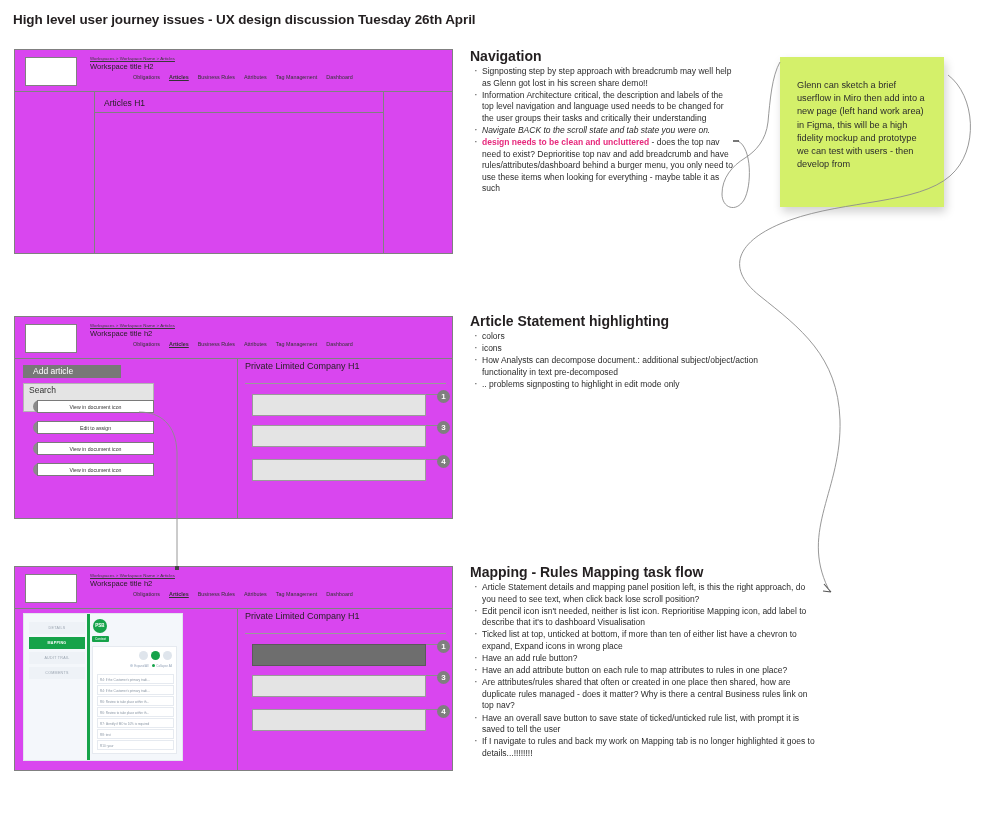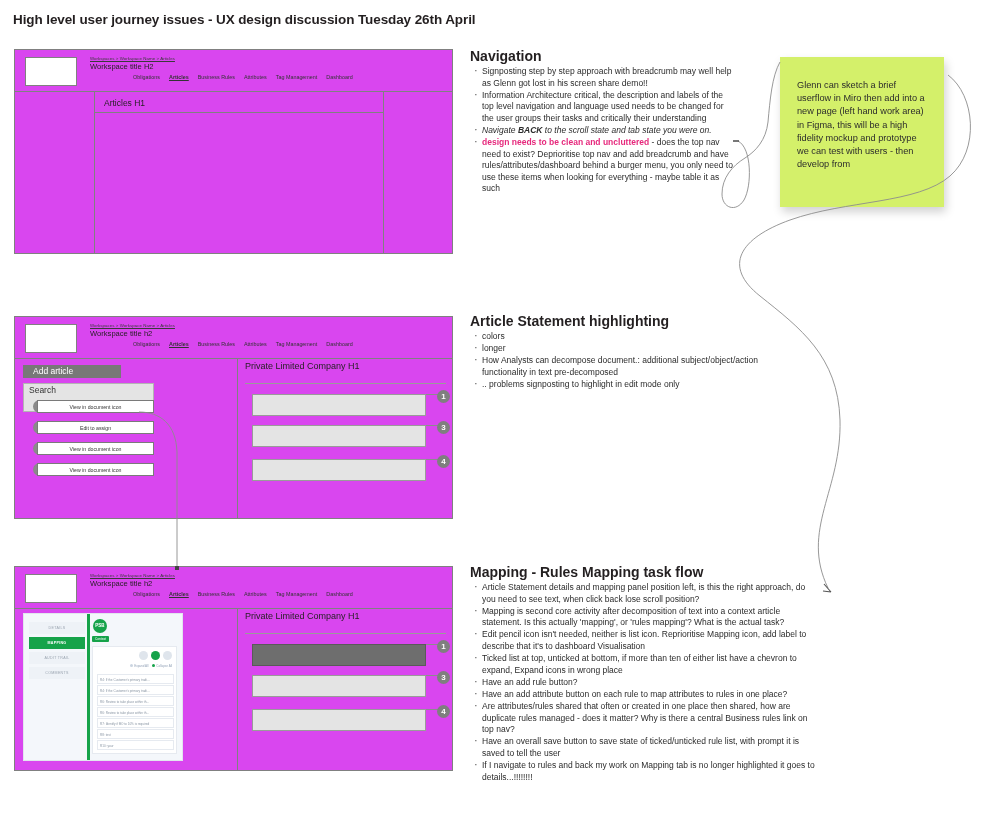--- a/index.html
+++ b/index.html
@@ -277,21 +277,21 @@
     font-size: 8.5px;
     line-height: 11.6px;
     color: #2b2b2b;
   }
   .note li:before {
     content: "\00B7";
     position: absolute; left: 4px; top: -1px;
     font-size: 11px; color: #555;
   }
   .note li.italic { font-style: italic; }
-  .note li.italic b { font-style: italic; font-weight: bold; }
+  .note li.italic b { font-style: italic; font-weight: normal; }
   .note li.pink-lead b { color: #e6287c; font-weight: bold; }
 
   #note-nav { left: 470px; top: 48px; width: 265px; }
   #note-article { left: 470px; top: 313px; width: 290px; }
   #note-mapping { left: 470px; top: 564px; width: 345px; }
 
   
   .sticky {
     position: absolute;
     left: 780px; top: 57px;
@@ -463,31 +463,30 @@
     <li>Information Architecture critical, the description and labels of the top level navigation and language used needs to be changed for the user groups their tasks and critically their understanding</li>
     <li class="italic"><span>Navigate </span><b>BACK</b><span> to the scroll state and tab state you were on.</span></li>
     <li class="pink-lead"><b>design needs to be clean and uncluttered</b><span> - does the top nav need to exist? Deprioritise top nav and add breadcrumb and have rules/attributes/dashboard behind a burger menu, you only need to use these items when looking for everything - maybe table it as such</span></li>
   </ul>
 </div>
 
 <div class="note" id="note-article">
   <h3>Article Statement highlighting</h3>
   <ul>
     <li>colors</li>
-    <li>longer</li>
+    <li>icons</li>
     <li>How Analysts can decompose document.: additional subject/object/action functionality in text pre-decomposed</li>
     <li>.. problems signposting to highlight in edit mode only</li>
   </ul>
 </div>
 
 <div class="note" id="note-mapping">
   <h3>Mapping - Rules Mapping task flow</h3>
   <ul>
     <li>Article Statement details and mapping panel position left, is this the right approach, do you need to see text, when click back lose scroll position?</li>
-    <li>Mapping is second core activity after decomposition of text into a context article statement. Is this actually 'mapping', or 'rules mapping'? What is the actual task?</li>
     <li>Edit pencil icon isn't needed, neither is list icon. Reprioritise Mapping icon, add label to describe that it's to dashboard Visualisation</li>
     <li>Ticked list at top, unticked at bottom, if more than ten of either list have a chevron to expand, Expand icons in wrong place</li>
     <li>Have an add rule button?</li>
     <li>Have an add attribute button on each rule to map attributes to rules in one place?</li>
     <li>Are attributes/rules shared that often or created in one place then shared, how are duplicate rules managed - does it matter? Why is there a central Business rules link on top nav?</li>
     <li>Have an overall save button to save state of ticked/unticked rule list, with prompt it is saved to tell the user</li>
     <li>If I navigate to rules and back my work on Mapping tab is no longer highlighted it goes to details...!!!!!!!!</li>
   </ul>
 </div>
 

